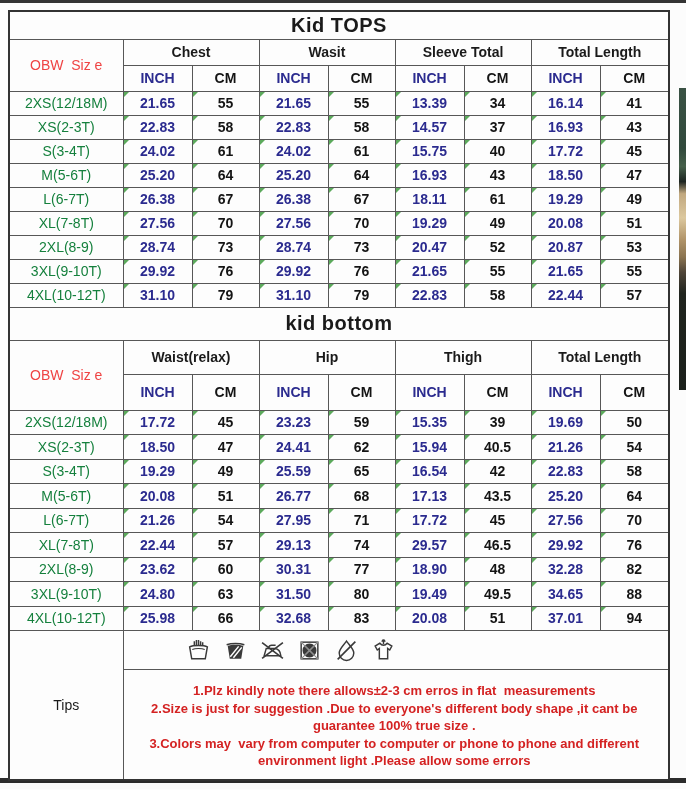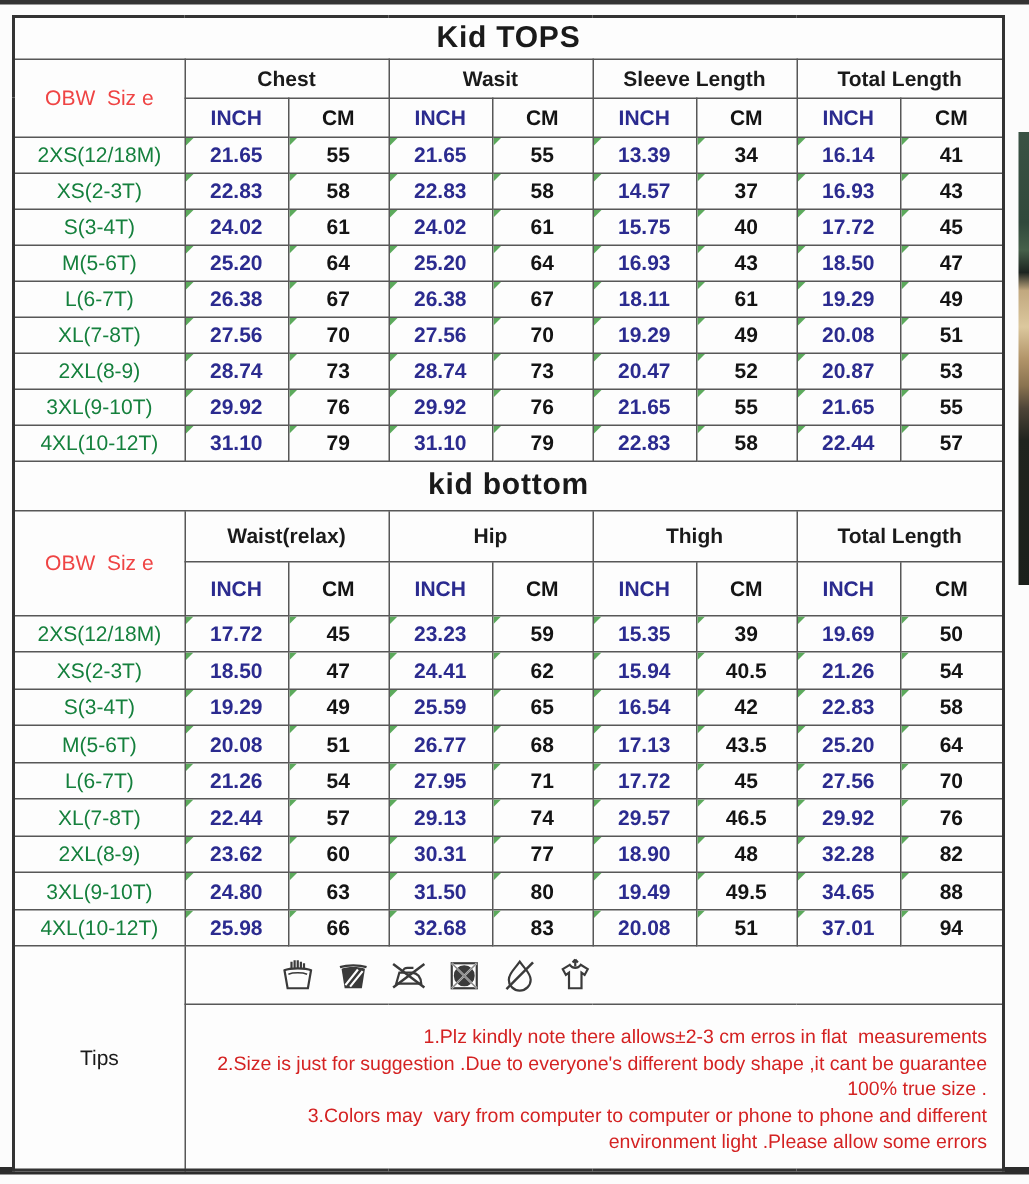--- a/index.html
+++ b/index.html
@@ -49,22 +49,22 @@
     border-top:5px solid #3f9b3f; border-right:5px solid transparent;
     opacity:0.85;
   }
   td.size-cell { font-weight:400; color:#15803d; }
   td.tips-label { font-weight:400; font-size:14px; }
   td.icons-cell { text-align:left; padding-left:62px; }
   .icons-wrap { display:inline-flex; gap:12px; align-items:center; vertical-align:middle; }
   .care-icon { width:25px; height:25px; display:inline-block; }
   .care-icon svg { width:100%; height:100%; }
   td.tips-text {
-    text-align:right; vertical-align:top; padding:12px 10px 6px 7px;
-    color:#d42222; font-weight:400; font-size:13px; line-height:17.5px;
+    text-align:center; vertical-align:top; padding:12px 10px 6px 7px;
+    color:#d42222; font-weight:700; font-size:13px; line-height:17.5px;
   }
   td.tips-text .tip-line { white-space:pre-wrap; }
 </style>
 </head>
 <body>
 
 <div class="edge-strip edge-top"></div>
 <div class="edge-strip edge-bottom"></div>
 <div class="photo-sliver"></div>
 
@@ -82,21 +82,21 @@
   </colgroup>
 
   <tbody>
     <tr class="title-row t-title">
       <td colspan="9">Kid TOPS</td>
     </tr>
     <tr class="t-group">
       <td rowspan="2" class="corner">OBW  Siz e</td>
       <td colspan="2" class="group-h">Chest</td>
       <td colspan="2" class="group-h">Wasit</td>
-      <td colspan="2" class="group-h">Sleeve Length</td>
+      <td colspan="2" class="group-h">Sleeve Total</td>
       <td colspan="2" class="group-h">Total Length</td>
     </tr>
     <tr class="t-units">
       <td class="unit-h inch">INCH</td>
       <td class="unit-h cm">CM</td>
       <td class="unit-h inch">INCH</td>
       <td class="unit-h cm">CM</td>
       <td class="unit-h inch">INCH</td>
       <td class="unit-h cm">CM</td>
       <td class="unit-h inch">INCH</td>

